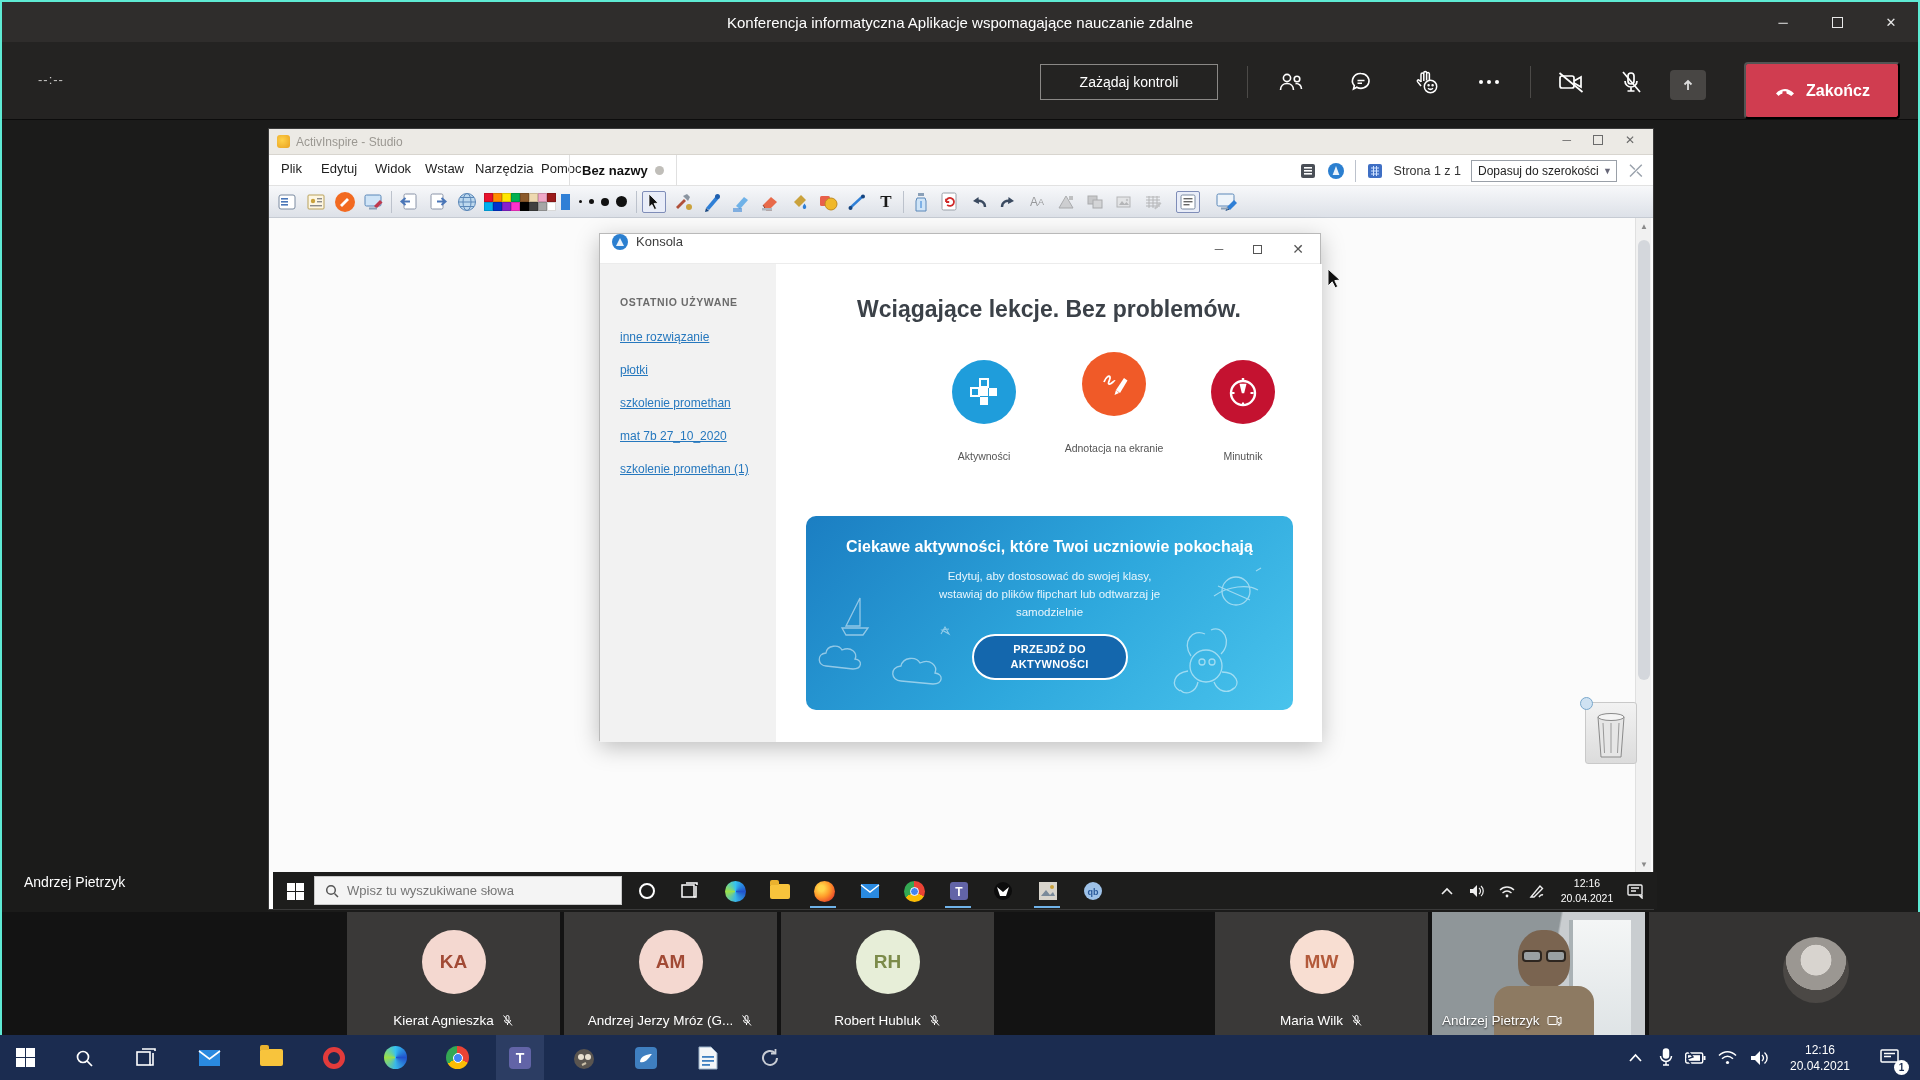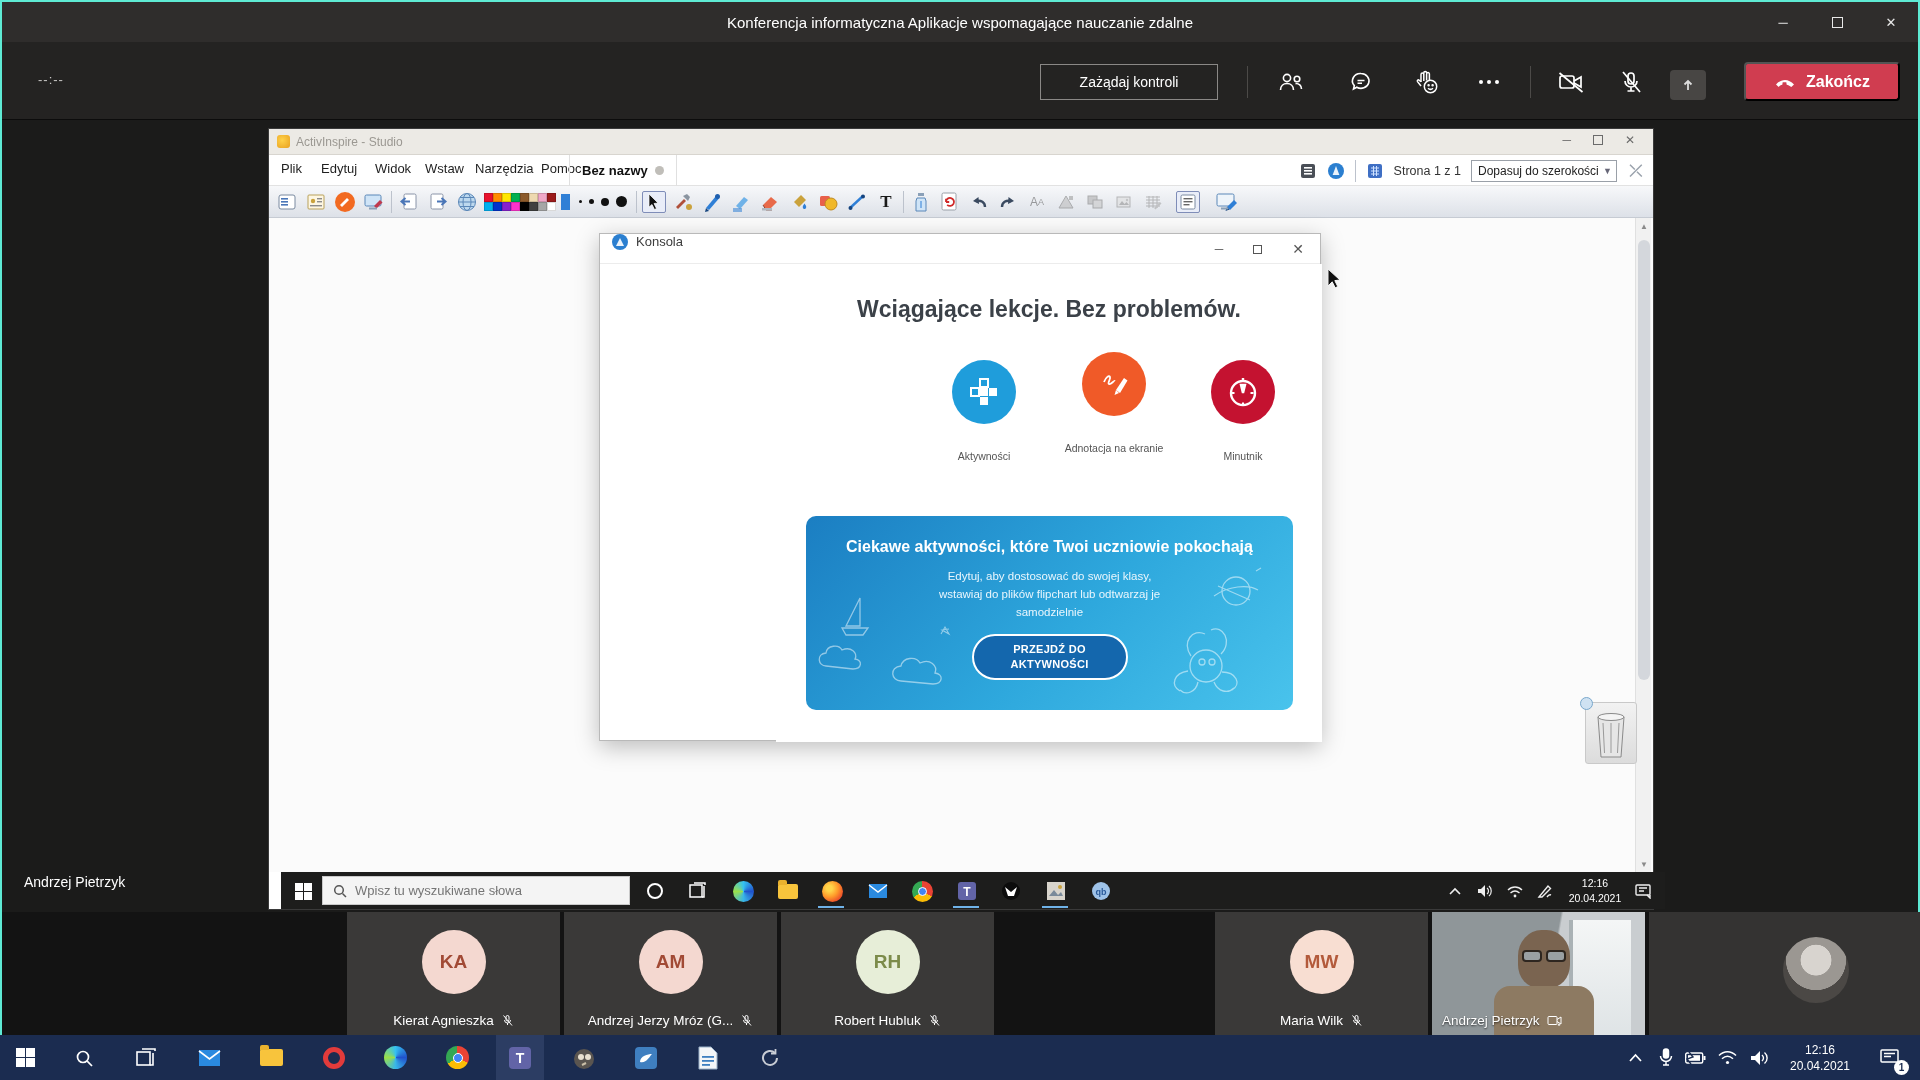--- a/index.html
+++ b/index.html
@@ -24,21 +24,21 @@
   .req-btn { position:absolute; left:1038px; top:22px; width:178px; height:36px;
     border:1px solid #8a8886; color:#fff; font-size:14px; display:flex;
     align-items:center; justify-content:center; background:transparent; }
   .tb-sep { position:absolute; top:24px; width:1px; height:32px; background:#4c4a48; }
   .tb-ic { position:absolute; top:26px; width:34px; height:28px; display:flex;
     align-items:center; justify-content:center; }
   .dots3 { display:flex; gap:4px; }
   .dots3 i { width:4px; height:4px; border-radius:50%; background:#fff; }
   .share-btn { position:absolute; left:1668px; top:28px; width:36px; height:30px;
     background:#484644; border-radius:4px; display:flex; align-items:center; justify-content:center; }
-  .leave-btn { position:absolute; left:1742px; top:20px; width:156px; height:39px;
+  .leave-btn { position:absolute; left:1742px; top:20px; width:156px; height:57px;
     background:#d03d50; border-radius:4px; display:flex; align-items:center;
     justify-content:center; gap:10px; color:#fff; font-size:16px; font-weight:bold; }
 
   
   .stage { position:absolute; left:0; top:118px; width:1916px; height:794px; background:#1b1b1a; }
   .presenter-label { position:absolute; left:22px; top:754px; color:#fff; font-size:14px; }
   .shared { position:absolute; left:267px; top:9px; width:1384px; height:780px; background:#fff;
     box-shadow:0 0 0 1px #3a3a3a; }
 
   
@@ -121,21 +121,21 @@
     color:#fff; font-weight:bold; font-size:16px; }
   .banner-body { position:absolute; left:0; top:52px; width:100%; text-align:center;
     color:#e9f6fd; font-size:11.5px; line-height:1.55; }
   .banner-btn { position:absolute; left:50%; transform:translateX(-50%); top:118px;
     width:156px; height:46px; border-radius:23px; background:#1467ad; border:2px solid #fff;
     color:#fff; font-size:11px; font-weight:bold; display:flex; flex-direction:column;
     align-items:center; justify-content:center; line-height:1.35; letter-spacing:.3px; }
   .doodles { position:absolute; inset:0; opacity:.5; }
 
   
-  .shared-taskbar { position:absolute; left:12px; top:743px; width:100%; height:37px; background:#1d1d1c; }
+  .shared-taskbar { position:absolute; left:4px; top:743px; width:100%; height:37px; background:#1d1d1c; }
   .stb-ic { position:absolute; top:7px; width:24px; height:24px; display:flex;
     align-items:center; justify-content:center; }
   .stb-underline { position:absolute; top:34px; width:26px; height:2px; background:#6fb2e8; }
   .search-box { position:absolute; left:41px; top:4px; width:308px; height:29px; background:#f4f4f4;
     border:1px solid #c9c9c9; display:flex; align-items:center; gap:8px; padding:0 10px; }
   .search-box input { border:none; outline:none; background:transparent; font-size:13px;
     color:#444; width:250px; font-family:"Liberation Sans",sans-serif; }
   .stb-clock { position:absolute; left:1286px; top:4px; width:56px; text-align:center;
     color:#fff; font-size:10.5px; line-height:1.4; }
   .tray-ic { position:absolute; top:9px; width:20px; height:20px; display:flex;
@@ -553,20 +553,28 @@
             <span class="kn-title">Konsola</span>
             <span class="kn-wc">
               <span>─</span>
               <span>
                   <span class="maxbox"></span>
                 </span>
               <span style="font-size:14px;">✕</span>
             </span>
           </div>
 
+          <div class="kn-sidebar">
+            <span class="kn-side-header">OSTATNIO UŻYWANE</span>
+            <span class="kn-link" style="top:66px;">inne rozwiązanie</span>
+            <span class="kn-link" style="top:99px;">płotki</span>
+            <span class="kn-link" style="top:132px;">szkolenie promethan</span>
+            <span class="kn-link" style="top:165px;">mat 7b 27_10_2020</span>
+            <span class="kn-link" style="top:198px;">szkolenie promethan (1)</span>
+          </div>
 
           <div class="kn-main">
             <div class="kn-heading">Wciągające lekcje. Bez problemów.</div>
 
 
             <div class="feature" style="left:148px; top:96px;">
               <div class="feat-circle" style="background-color: rgb(31, 157, 219);">
                 <svg width="34" height="34" viewBox="0 0 34 34">
                   <rect x="13" y="4" width="8" height="8" fill="none" stroke="#fff" stroke-width="2"></rect>
                   <rect x="13" y="13" width="8" height="8" fill="#fff"></rect>

